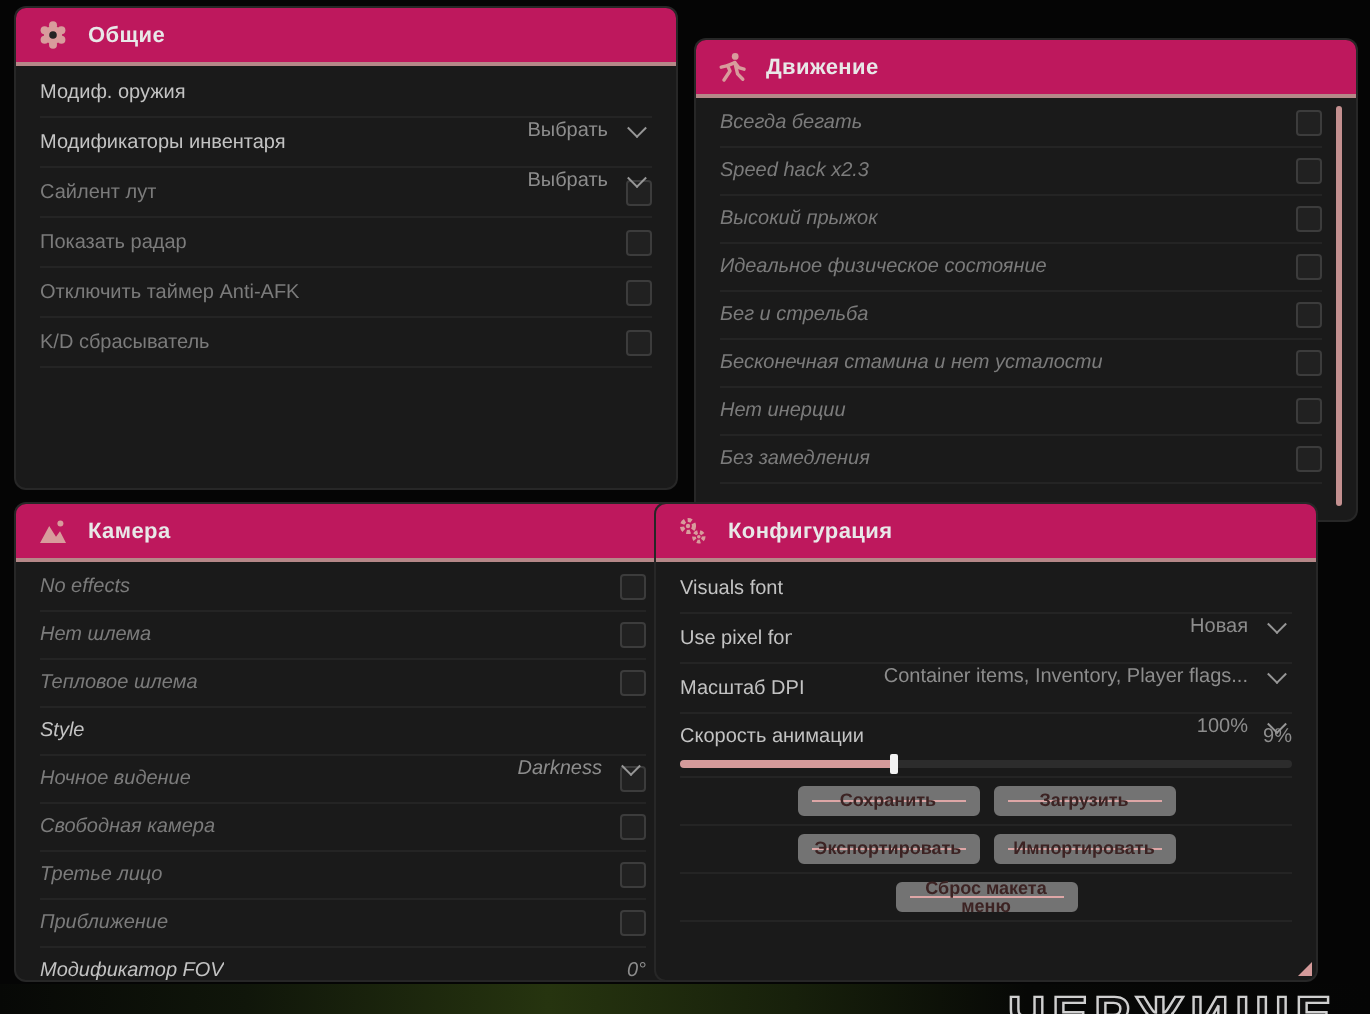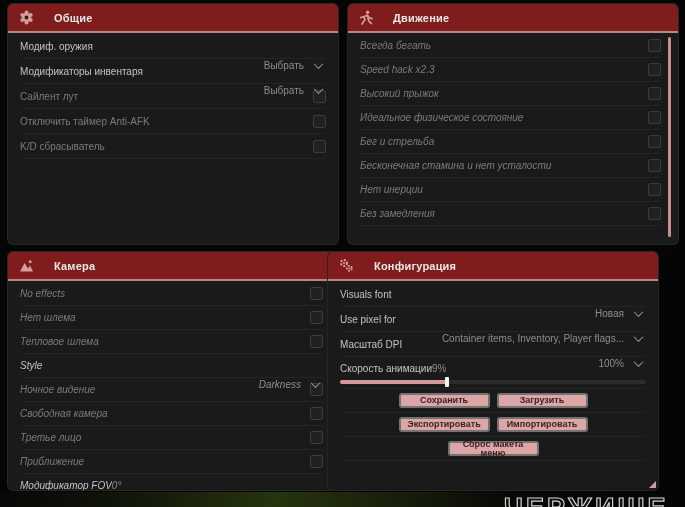--- a/index.html
+++ b/index.html
@@ -1,46 +1,46 @@
 <!DOCTYPE html>
 <html><head>
 <meta charset="utf-8">
 <style>
   html,body{margin:0;padding:0;background:#000;}
   #screen{position:relative;width:685px;height:507px;background:#050505;overflow:hidden;
           font-family:"Liberation Sans", sans-serif;-webkit-font-smoothing:antialiased;}
   .panel{position:absolute;background:#1a1a1a;border-radius:5px;box-shadow:0 0 0 1px #272727;overflow:hidden;}
   #panel-general {left:8px;  top:4px;   width:330px;height:240px;}
-  #panel-movement{left:348px;top:4px;   width:330px;height:240px;}
+  #panel-movement{left:348px;top:20px;   width:330px;height:240px;}
   #panel-camera  {left:8px;  top:252px; width:332px;height:238px;}
   #panel-config  {left:328px;top:252px; width:330px;height:238px;}
-  .panel-header{height:27px;background:#7f1d1d;display:flex;align-items:center;gap:20px;
+  .panel-header{height:27px;background:#be185d;display:flex;align-items:center;gap:10px;
                 padding:0 11px;border-bottom:2px solid #b58888;}
   .panel-title{color:#e8e8e8;font-size:11px;font-weight:bold;letter-spacing:.2px;}
   .panel-body{padding:1px 12px 0 12px;}
   .panel-body.with-scrollbar{padding-right:17px;font-style:italic;}
   .row{display:flex;align-items:center;justify-content:space-between;height:24px;
        border-bottom:1px solid #242424;gap:42px;}
   #panel-movement .row,#panel-camera .row{height:23px;}
   .row-slider{height:auto !important;display:block;padding:3px 0 4px 0;}
   .row-label{font-size:10px;color:#7b7b7b;white-space:nowrap;overflow:hidden;}
   .row-label.bright{color:#c3c3c3;}
   .row-value{font-size:10px;color:#8d8d8d;}
   .dropdown{display:flex;align-items:center;gap:11px;cursor:pointer;padding:2px 4px;margin-top:38px;}
   .dd-value{font-size:10px;color:#8d8d8d;white-space:nowrap;}
   .chev{width:6px;height:6px;border-right:1.5px solid #979797;border-bottom:1.5px solid #979797;
         transform:rotate(45deg) translate(-1px,-1px);display:inline-block;}
   .checkbox{width:11px;height:11px;background:#212121;border:1px solid #3c3c3c;border-radius:2px;
             flex:0 0 auto;cursor:pointer;}
-  .row-line{display:flex;align-items:center;height:17px;}
+  .row-line{display:flex;align-items:center;justify-content:space-between;height:17px;}
   .slider-track{position:relative;height:4px;background:#2c2c2c;border-radius:2px;margin-top:3px;cursor:pointer;}
   .slider-fill{height:100%;background:#d49a9a;border-radius:2px;}
   .slider-handle{position:absolute;top:-3px;width:4px;height:10px;background:#f2f2f2;border-radius:1px;}
   .btn-row{justify-content:center;gap:7px;height:23px;}
-  .btn{width:91px;height:15px;background:#dda6a6;border:2px solid #737373;border-radius:3px;
+  .btn{width:91px;height:15px;background:#dda6a6;border:7px solid #737373;border-radius:3px;
        color:#3c2323;font-size:9px;font-weight:bold;font-family:"Liberation Sans",sans-serif;
        display:flex;align-items:center;justify-content:center;cursor:pointer;padding:0;line-height:1;}
   .scrollbar{position:absolute;right:7px;top:33px;bottom:7px;width:3px;background:#c49090;border-radius:2px;cursor:pointer;}
   .resize-handle{position:absolute;right:2px;bottom:2px;width:0;height:0;
                  border-left:7px solid transparent;border-bottom:7px solid #d49a9a;cursor:nwse-resize;}
   .hdr-icon{display:flex;align-items:center;}
   #game-strip{position:absolute;left:0;top:492px;width:685px;height:15px;
     background:linear-gradient(90deg,#070806 0%,#10160a 18%,#26340f 40%,#17200b 58%,#070806 75%,#050505 100%);}
   #watermark{position:absolute;left:504px;top:493px;font-size:27px;font-weight:bold;letter-spacing:3px;
     color:#101010;-webkit-text-stroke:1.2px #cfcfcf;white-space:nowrap;}
@@ -84,20 +84,24 @@
           <div class="dropdown">
             <span class="dd-value">Выбрать</span>
             <span class="chev"></span>
           </div>
         </div>
         <div class="row">
           <span class="row-label">Сайлент лут</span>
           <div class="checkbox"></div>
         </div>
         <div class="row">
+          <span class="row-label">Показать радар</span>
+          <div class="checkbox"></div>
+        </div>
+        <div class="row">
           <span class="row-label">Отключить таймер Anti-AFK</span>
           <div class="checkbox"></div>
         </div>
         <div class="row">
           <span class="row-label">K/D сбрасыватель</span>
           <div class="checkbox"></div>
         </div>
       </div>
   </div>
 

